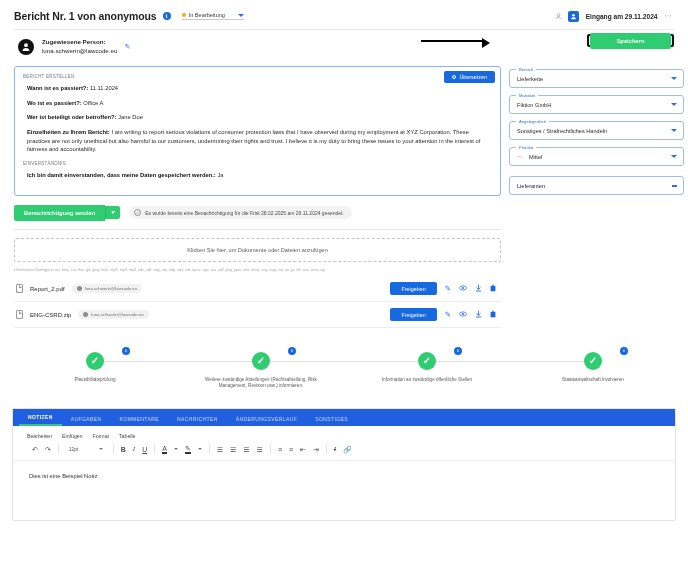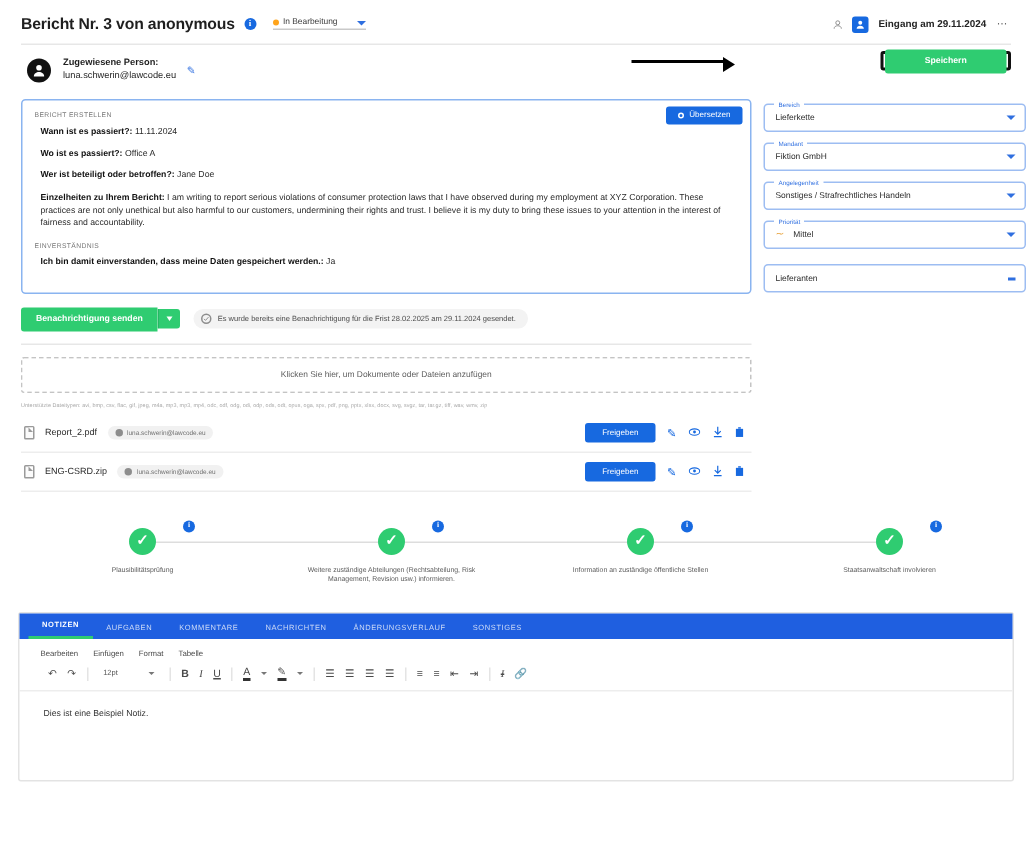--- a/index.html
+++ b/index.html
@@ -133,21 +133,21 @@
   .arrow:after { content:""; position:absolute; right:-7px; top:-4.2px; border-left:8px solid #000; border-top:5px solid transparent; border-bottom:5px solid transparent;}
   .save-outline { position:absolute; right:0; top:0; border:2px solid #111; border-radius:2px; padding:1.5px;}
   .save-btn { background:#2fcc71; color:#fff; font-size:5.8px; font-weight:bold; padding:5px 26px; border-radius:2px; text-align:center;}
 </style>
 </head>
 <body>
 
 <div class="page">
 
   <div class="topbar">
-    <span class="title">Bericht Nr. 3 von anonymous</span>
+    <span class="title">Bericht Nr. 1 von anonymous</span>
     <span class="info-dot">i</span>
     <div class="status-select">
       <span class="status-bullet"></span>
       <span class="status-text">In Bearbeitung</span>
       <span class="chev"></span>
     </div>
     <div class="topbar-right">
       <span class="usr-btn">
         <svg class="usr-glyph" viewBox="0 0 16 16">
           <circle cx="8" cy="5" r="3" fill="none" stroke="#888" stroke-width="1.4"></circle>

